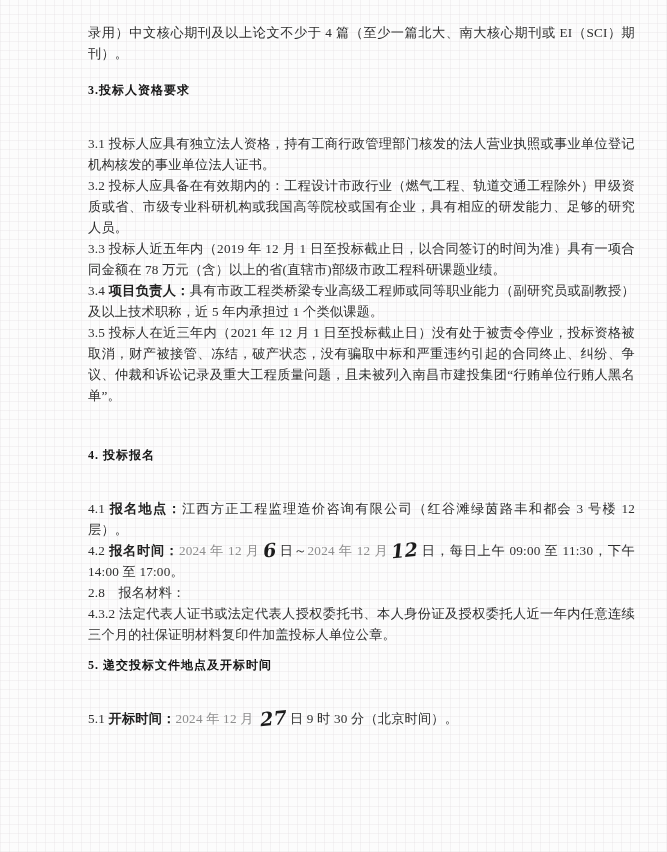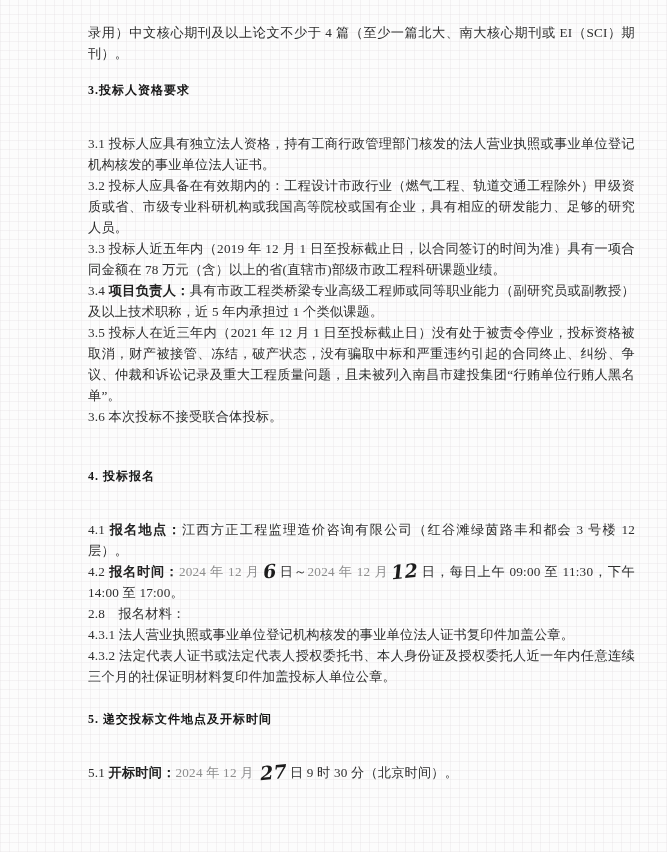--- a/index.html
+++ b/index.html
@@ -27,21 +27,21 @@
   }
   h2.heading{
     font-family:Liberation Serif, serif;
     font-weight:700;
     font-size:12px;
     color:#161616;
     margin:18px 0 34px 0;
     letter-spacing:1px;
   }
   h2.h4{margin-top:41px;}
-  h2.h5{margin-top:24px;}
+  h2.h5{margin-top:12px;}
   .label{font-weight:bold;color:#222;}
   .gray{color:#8d8d8d;}
   .hw{
     font-family:"DejaVu Serif","Liberation Serif",serif;
     font-style:italic;
     font-weight:bold;
     font-size:19px;
     display:inline-block;
     transform:rotate(-5deg) translateY(2px);
     padding:0 3px;
@@ -57,27 +57,25 @@
 
   <p class="body">录用）中文核心期刊及以上论文不少于 4 篇（至少一篇北大、南大核心期刊或 EI（SCI）期刊）。</p>
 
   <h2 class="heading h3">3.投标人资格要求</h2>
 
   <p class="body">3.1 投标人应具有独立法人资格，持有工商行政管理部门核发的法人营业执照或事业单位登记机构核发的事业单位法人证书。</p>
   <p class="body">3.2 投标人应具备在有效期内的：工程设计市政行业（燃气工程、轨道交通工程除外）甲级资质或省、市级专业科研机构或我国高等院校或国有企业，具有相应的研发能力、足够的研究人员。</p>
   <p class="body">3.3 投标人近五年内（2019 年 12 月 1 日至投标截止日，以合同签订的时间为准）具有一项合同金额在 78 万元（含）以上的省(直辖市)部级市政工程科研课题业绩。</p>
   <p class="body"><span>3.4 </span><span class="label">项目负责人：</span><span>具有市政工程类桥梁专业高级工程师或同等职业能力（副研究员或副教授）及以上技术职称，近 5 年内承担过 1 个类似课题。</span></p>
   <p class="body">3.5 投标人在近三年内（2021 年 12 月 1 日至投标截止日）没有处于被责令停业，投标资格被取消，财产被接管、冻结，破产状态，没有骗取中标和严重违约引起的合同终止、纠纷、争议、仲裁和诉讼记录及重大工程质量问题，且未被列入南昌市建投集团“行贿单位行贿人黑名单”。</p>
-  <p class="body sp-after-3-6">3.6 本次投标不接受联合体投标。</p>
 
   <h2 class="heading h4">4. 投标报名</h2>
 
   <p class="body"><span>4.1 </span><span class="label">报名地点：</span><span>江西方正工程监理造价咨询有限公司（红谷滩绿茵路丰和都会 3 号楼 12 层）。</span></p>
   <p class="body"><span>4.2 </span><span class="label">报名时间：</span><span class="gray">2024 年 12 月</span><span class="hw">6</span><span>日～</span><span class="gray">2024 年 12 月</span><span class="hw">12</span><span>日，每日上午 09:00 至 11:30，下午 14:00 至 17:00。</span></p>
   <p class="body">2.8　报名材料：</p>
-  <p class="body">4.3.1 法人营业执照或事业单位登记机构核发的事业单位法人证书复印件加盖公章。</p>
   <p class="body">4.3.2 法定代表人证书或法定代表人授权委托书、本人身份证及授权委托人近一年内任意连续三个月的社保证明材料复印件加盖投标人单位公章。</p>
 
   <h2 class="heading h5">5. 递交投标文件地点及开标时间</h2>
 
   <p class="body"><span>5.1 </span><span class="label">开标时间：</span><span class="gray">2024 年 12 月 </span><span class="hw">27</span><span>日 9 时 30 分（北京时间）。</span></p>
 
 </div>
 
 </body></html>

